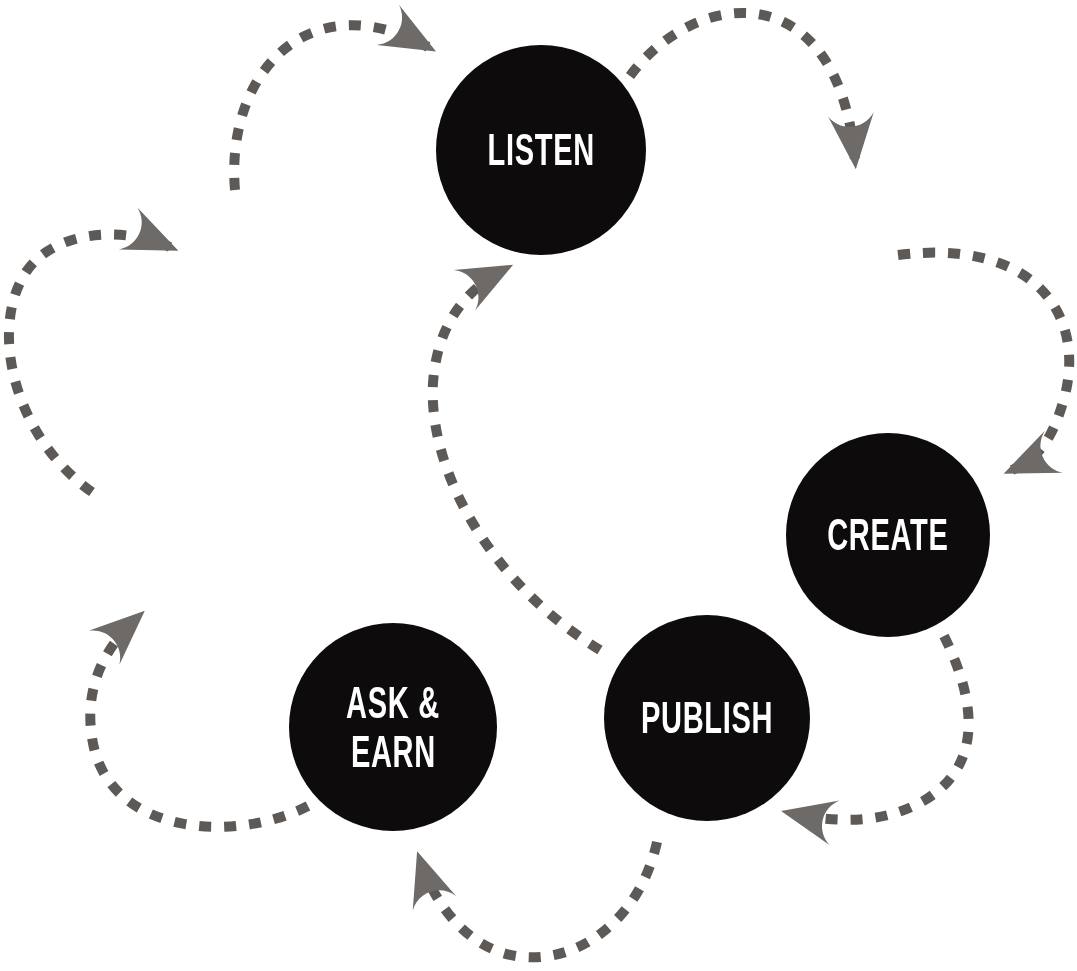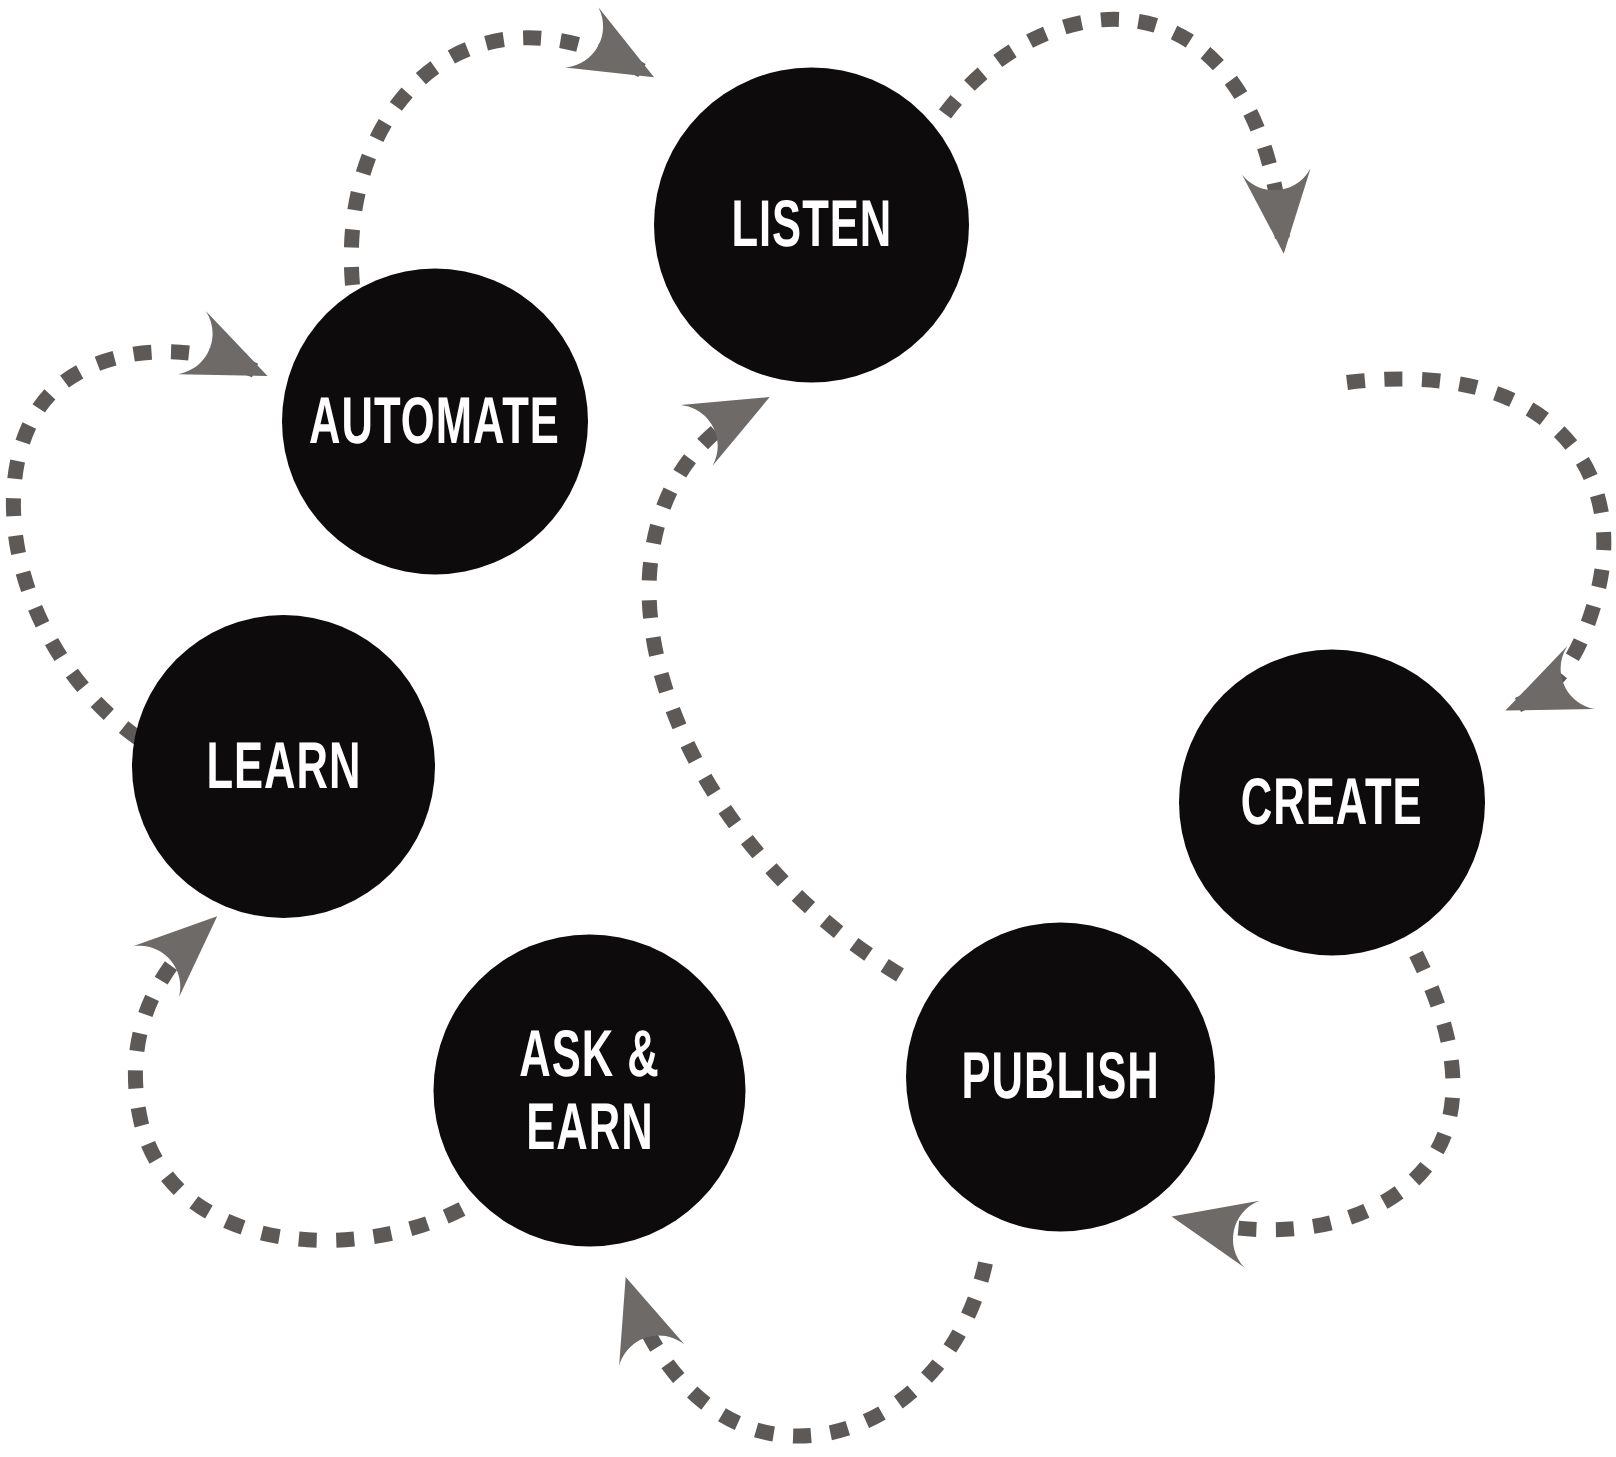--- a/index.html
+++ b/index.html
@@ -90,21 +90,15 @@
 
   <div class="node node-publish">
     <span>PUBLISH</span>
   </div>
 
   <div class="node node-ask-earn">
     <span>ASK &amp;</span>
     <span>EARN</span>
   </div>
 
-  <div class="node node-learn">
-    <span>LEARN</span>
-  </div>
 
-  <div class="node node-automate">
-    <span>AUTOMATE</span>
-  </div>
 
 </div>
 
 </body></html>

